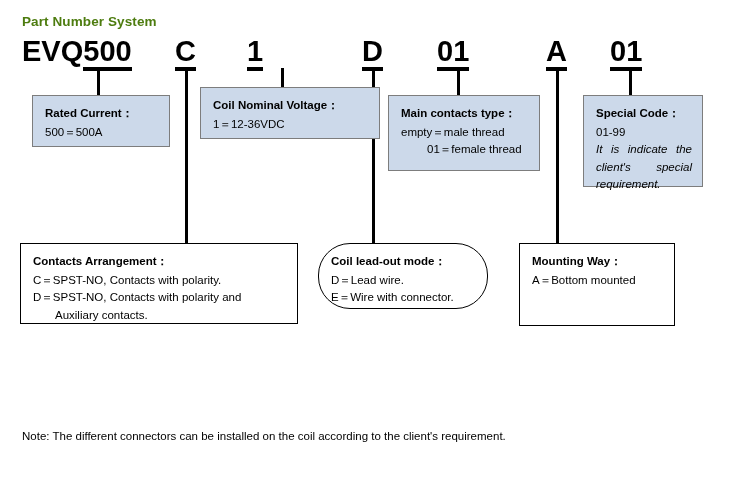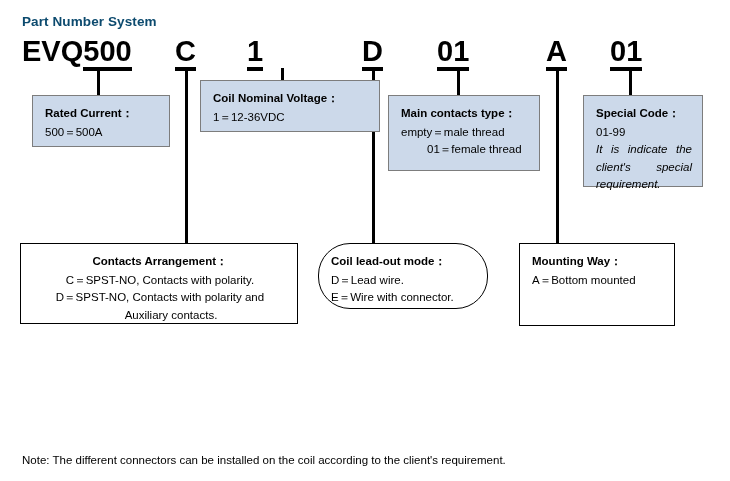--- a/index.html
+++ b/index.html
@@ -19,21 +19,21 @@
     background: #ffffff;
   }
 
   
   .title {
     position: absolute;
     left: 22px;
     top: 14px;
     font-size: 13.5px;
     font-weight: bold;
-    color: #0c4a6e;
+    color: #4d7c0f;
     letter-spacing: 0.1px;
     white-space: nowrap;
   }
 
   
   .pn-row {
     position: absolute;
     left: 0;
     top: 36px;
     width: 730px;
@@ -103,21 +103,20 @@
   }
 
   
   .note {
     position: absolute;
     left: 22px;
     top: 428px;
     font-size: 11.5px;
     line-height: 16px;
     white-space: nowrap;
-    margin-top: 24px;
   }
 </style>
 </head>
 <body>
 
 <div id="page">
 
   <div class="title">Part Number System</div>
 
   <div class="pn-row">
@@ -137,38 +136,38 @@
 
   <div class="vline" style="left:185px; top:68px; height:175px;"></div>
   <div class="vline" style="left:372px; top:68px; height:175px;"></div>
   <div class="vline" style="left:556px; top:68px; height:175px;"></div>
 
   <div class="box blue" style="left:32px; top:95px; width:138px; height:52px;">
     <span class="hd">Rated Current：</span>
     <span class="ln">500＝500A</span>
   </div>
 
-  <div class="box blue" style="left:200px; top:80px; width:180px; height:52px;">
+  <div class="box blue" style="left:200px; top:87px; width:180px; height:52px;">
     <span class="hd">Coil Nominal Voltage：</span>
     <span class="ln">1＝12-36VDC</span>
   </div>
 
   <div class="box blue" style="left:388px; top:95px; width:152px; height:76px;">
     <span class="hd">Main contacts type：</span>
     <span class="ln">empty＝male thread</span>
     <span class="ln indent">01＝female thread</span>
   </div>
 
   <div class="box blue" style="left:583px; top:95px; width:120px; height:92px;">
     <span class="hd">Special Code：</span>
     <span class="ln">01-99</span>
     <span class="para">It is indicate the client's special requirement.</span>
   </div>
 
-  <div class="box white" style="left:20px; top:243px; width:278px; height:81px;text-align:center;">
+  <div class="box white" style="left:20px; top:243px; width:278px; height:81px;">
     <span class="hd">Contacts Arrangement：</span>
     <span class="ln">C＝SPST-NO, Contacts with polarity.</span>
     <span class="ln">D＝SPST-NO, Contacts with polarity and</span>
     <span class="ln indent-sm">Auxiliary contacts.</span>
   </div>
 
   <div class="box white" style="left:318px; top:243px; width:170px; height:66px;border-radius:32px;">
     <span class="hd">Coil lead-out mode：</span>
     <span class="ln">D＝Lead wire.</span>
     <span class="ln">E＝Wire with connector.</span>

